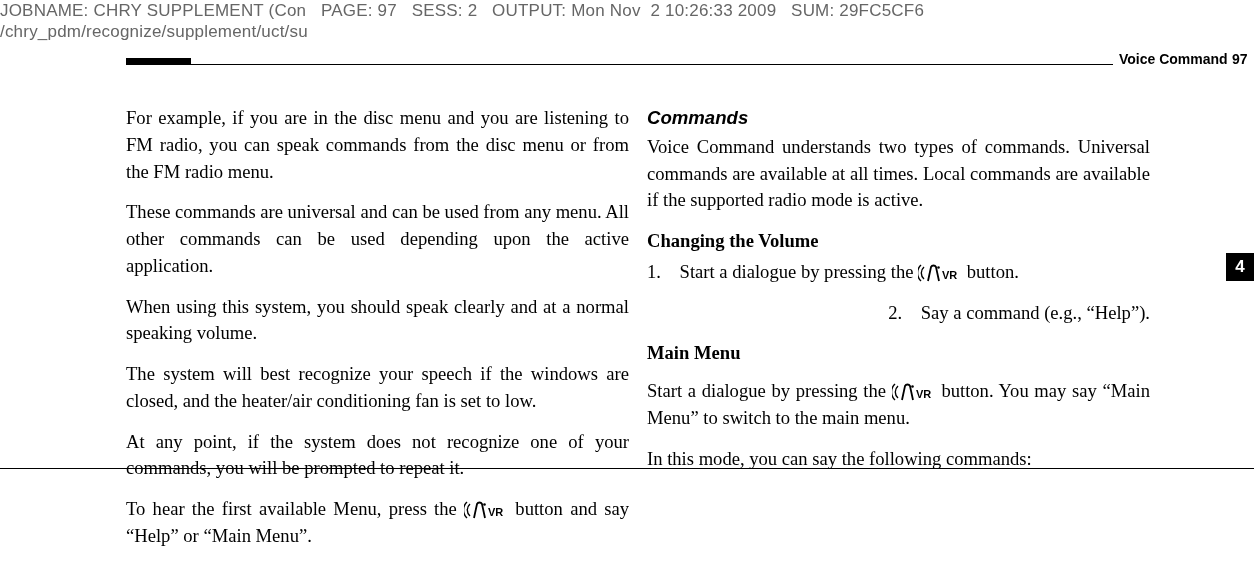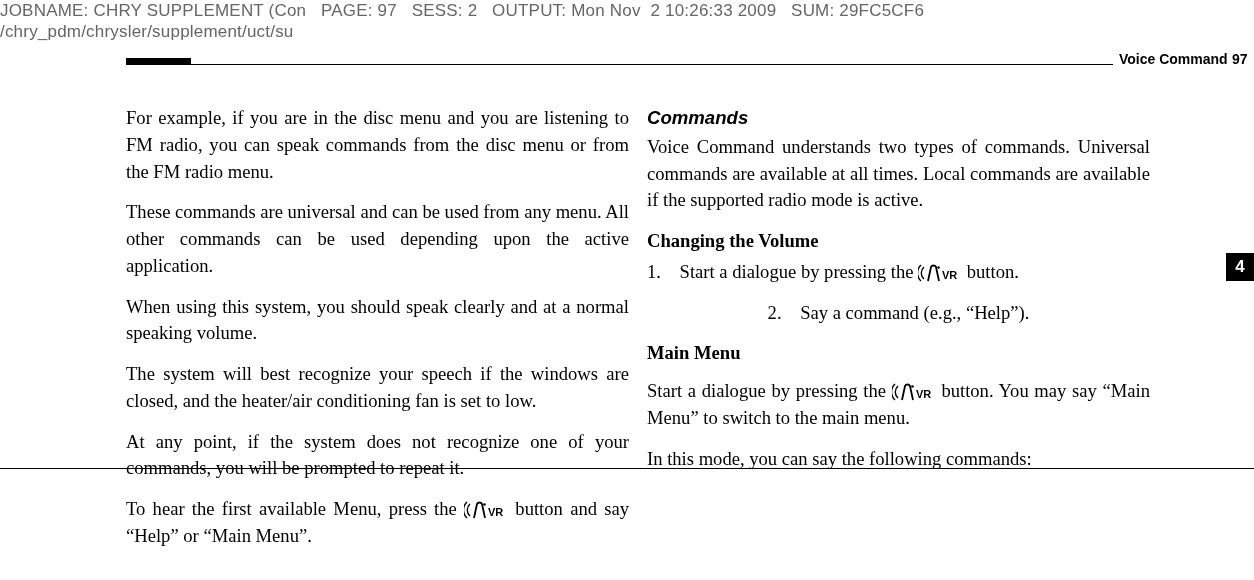--- a/index.html
+++ b/index.html
@@ -31,21 +31,21 @@
 
     .bottom-rule { position: absolute; left: 0; bottom: 7px; width: 1254px; height: 1.5px; background: #000; }
   </style>
 </head>
 <body>
 
 <div class="page">
 
   <div class="debug-header">
     <div class="debug-line1">JOBNAME: CHRY SUPPLEMENT (Con   PAGE: 97   SESS: 2   OUTPUT: Mon Nov  2 10:26:33 2009   SUM: 29FC5CF6</div>
-    <div class="debug-line2">/chry_pdm/chrysler/supplement/uct/su</div>
+    <div class="debug-line2">/chry_pdm/recognize/supplement/uct/su</div>
   </div>
 
   <div class="content-area">
 
     <div class="running-head">
       <div class="rule-box">
         <div class="rule-thick"></div>
         <div class="rule-line"></div>
       </div>
       <div class="running-title">Voice Command</div>
@@ -90,21 +90,21 @@
                 <path d="M6 3 A8 8 0 0 0 6 15"></path>
                 <path d="M3 1 A11 11 0 0 0 3 17"></path>
               </g>
               <path d="M10 17 L13 3 C14 1 17 1 18 3 L21 17" fill="none" stroke="#000" stroke-width="1.8"></path>
               <circle cx="20.5" cy="3.5" r="1.3" fill="#000"></circle>
               <text x="24" y="15" font-family="Arial" font-size="11" font-weight="700" fill="#000">VR</text>
             </svg>
           </span>
           <span> button.</span>
         </p>
-        <p style="text-align:center">2. Say a command (e.g., “Help”).</p>
+        <p style="text-align:right">2. Say a command (e.g., “Help”).</p>
 
         <p class="bold" style="margin-bottom:11px">Main Menu</p>
         <p>
           <span>Start a dialogue by pressing the </span>
           <span class="vr-icon">
             <svg viewBox="0 0 44 18" width="44" height="18">
               <g fill="none" stroke="#000" stroke-width="1.4">
                 <path d="M6 3 A8 8 0 0 0 6 15"></path>
                 <path d="M3 1 A11 11 0 0 0 3 17"></path>
               </g>

